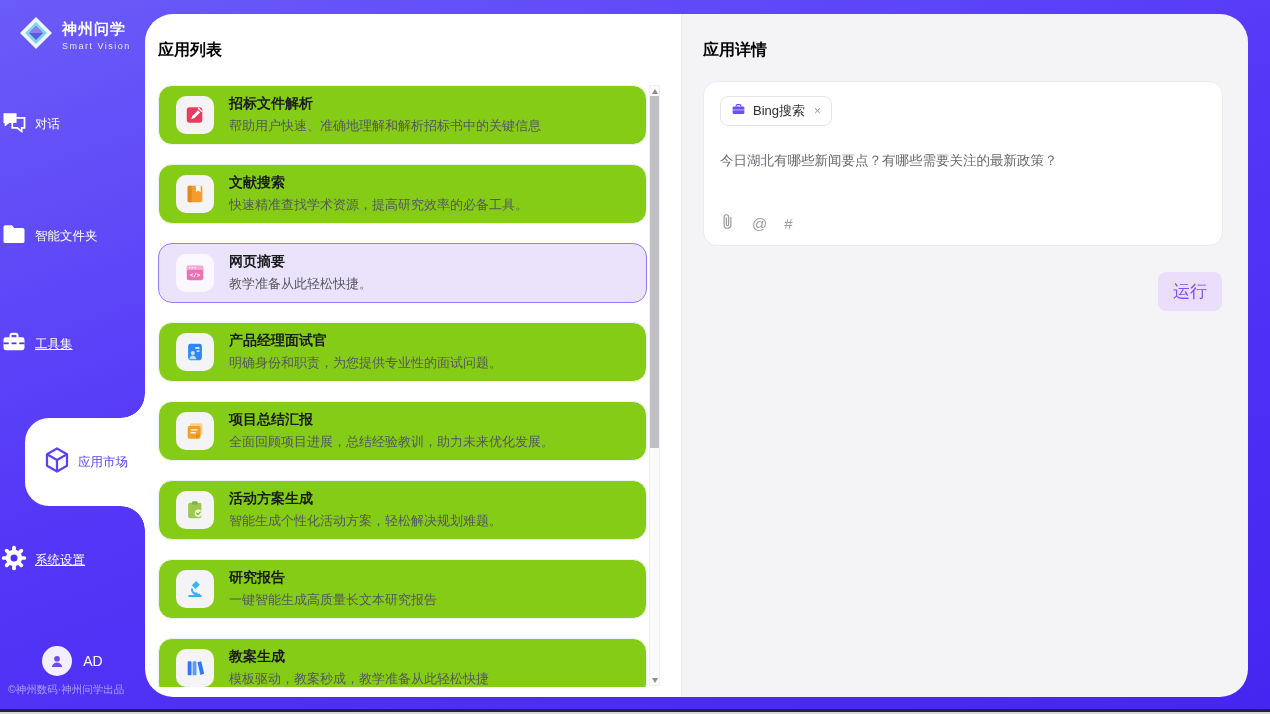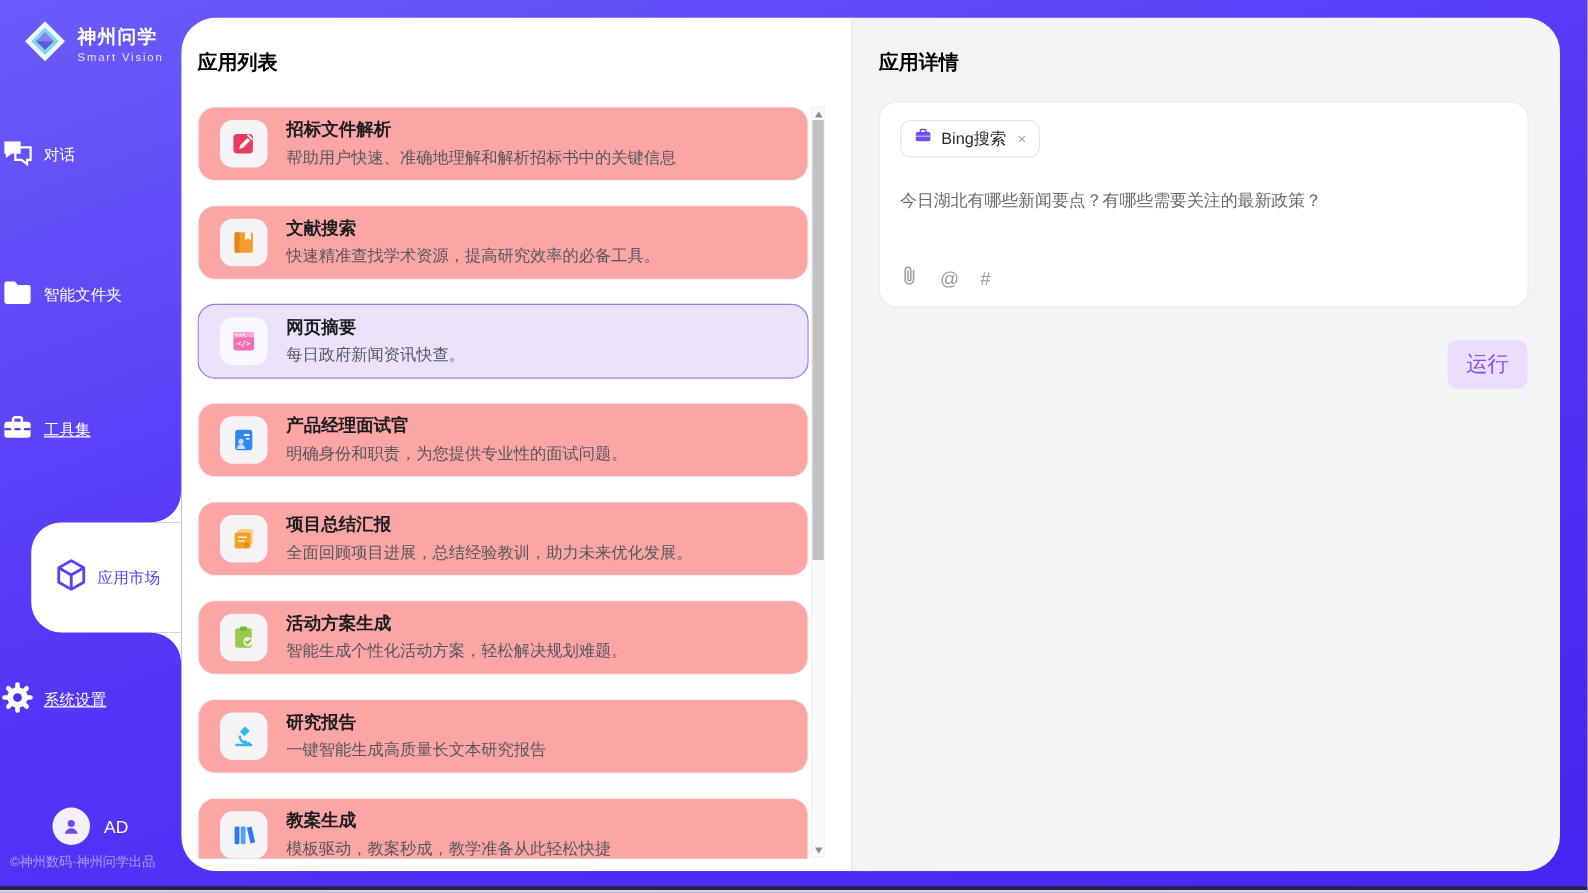--- a/index.html
+++ b/index.html
@@ -36,21 +36,21 @@
   
   .main { position:absolute; left:145px; top:14px; right:22px; bottom:17px; border-radius:28px; overflow:hidden; display:flex; }
   .app-list-panel { width:536px; background:#fff; position:relative; flex:none; }
   .app-detail-panel { flex:1; background:#f4f4f6; border-left:1px solid #ececf0; position:relative; }
   .panel-title { font-size:16px; font-weight:bold; color:#000000; }
   .app-list-panel .panel-title { position:absolute; top:26px; left:13px; }
   .app-detail-panel .panel-title { position:absolute; top:26px; left:21px; }
 
   
   .cards { position:absolute; top:71px; left:13px; width:489px; bottom:10px; overflow:hidden; }
-  .app-card { height:60px; margin-bottom:19px; border:1px solid #f1f1f4; border-radius:14px; background:#fca5a5;
+  .app-card { height:60px; margin-bottom:19px; border:1px solid #f1f1f4; border-radius:14px; background:#84cc16;
               display:flex; align-items:center; padding-left:17px; gap:15px; cursor:pointer; }
   .app-card.selected { background:#ebe3fb; border-color:#9a79f2; }
   .app-icon { width:38px; height:38px; border-radius:10px; background:#f4f4f7; flex:none; display:flex; align-items:center; justify-content:center; }
   .app-card.selected .app-icon { background:rgba(255,255,255,.75); }
   .app-name { font-size:14px; font-weight:bold; color:#1a1b1f; line-height:1.25; }
   .app-desc { font-size:13px; color:#56575e; margin-top:4px; white-space:nowrap; }
 
   
   .scrollbar { position:absolute; top:71px; right:21px; width:11px; bottom:11px; background:#fafafa; border:1px solid #f0f0f0; }
   .sb-arrow { position:absolute; left:0; width:100%; height:10px; display:flex; align-items:center; justify-content:center; }
@@ -205,21 +205,21 @@
             <rect x="3" y="4" width="18" height="16" rx="2.6" fill="#ef6fb3"></rect>
             <rect x="3" y="4" width="18" height="4.6" fill="#f8a8d2"></rect>
             <circle cx="6" cy="6.3" r=".9" fill="#fff"></circle>
               <circle cx="9" cy="6.3" r=".9" fill="#fff"></circle>
               <circle cx="12" cy="6.3" r=".9" fill="#fff"></circle>
             <text x="12" y="16.4" font-size="6.5" font-weight="bold" fill="#fff" text-anchor="middle" font-family="DejaVu Sans Mono, monospace">&lt;/&gt;</text>
           </svg>
         </span>
         <span>
           <div class="app-name">网页摘要</div>
-          <div class="app-desc">每日政府新闻资讯快查。</div>
+          <div class="app-desc">教学准备从此轻松快捷。</div>
         </span>
       </div>
 
       <div class="app-card">
         <span class="app-icon">
           <svg width="22" height="22" viewBox="0 0 24 24">
             <rect x="4.5" y="3" width="15" height="18" rx="2.6" fill="#2f86f6"></rect>
             <rect x="12" y="6.8" width="5.2" height="1.6" rx=".8" fill="#fff"></rect>
             <rect x="13.6" y="10.2" width="3.6" height="1.6" rx=".8" fill="#fff" opacity=".85"></rect>
             <circle cx="9.6" cy="13.2" r="2.3" fill="#bfe0ff"></circle>

